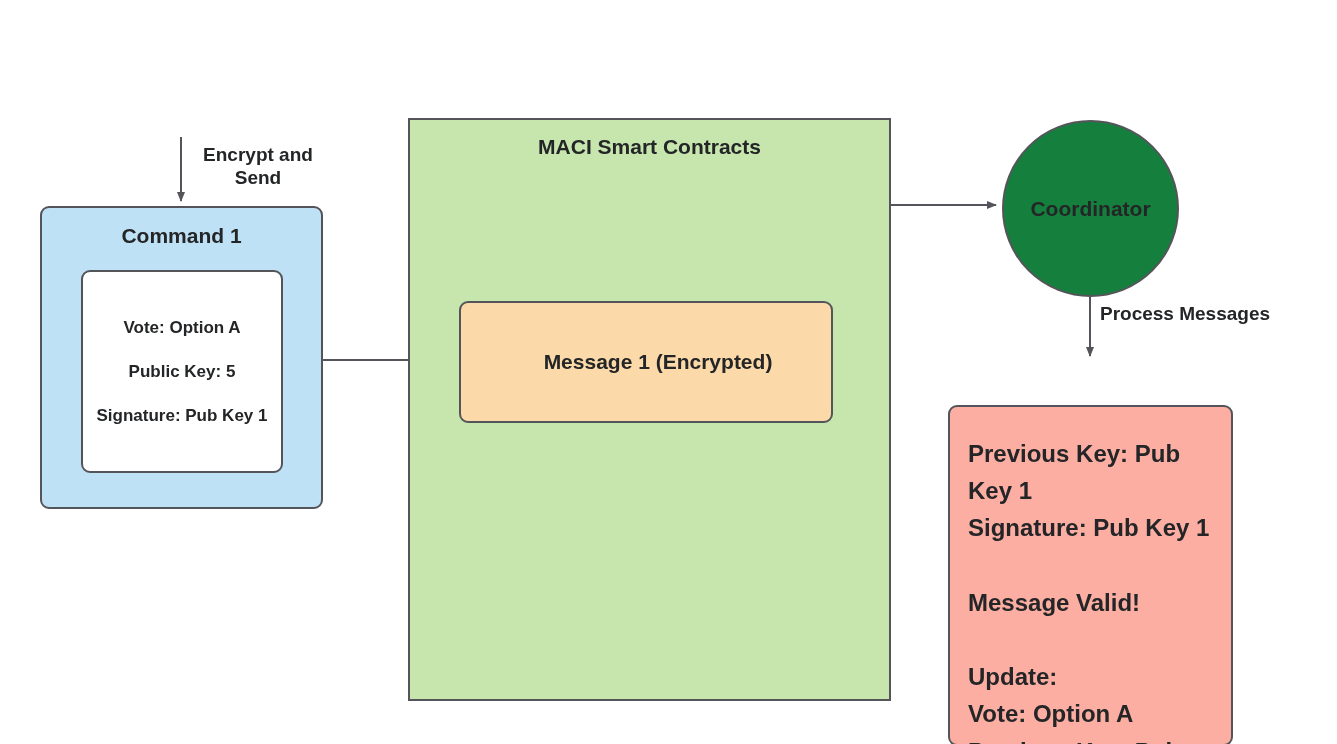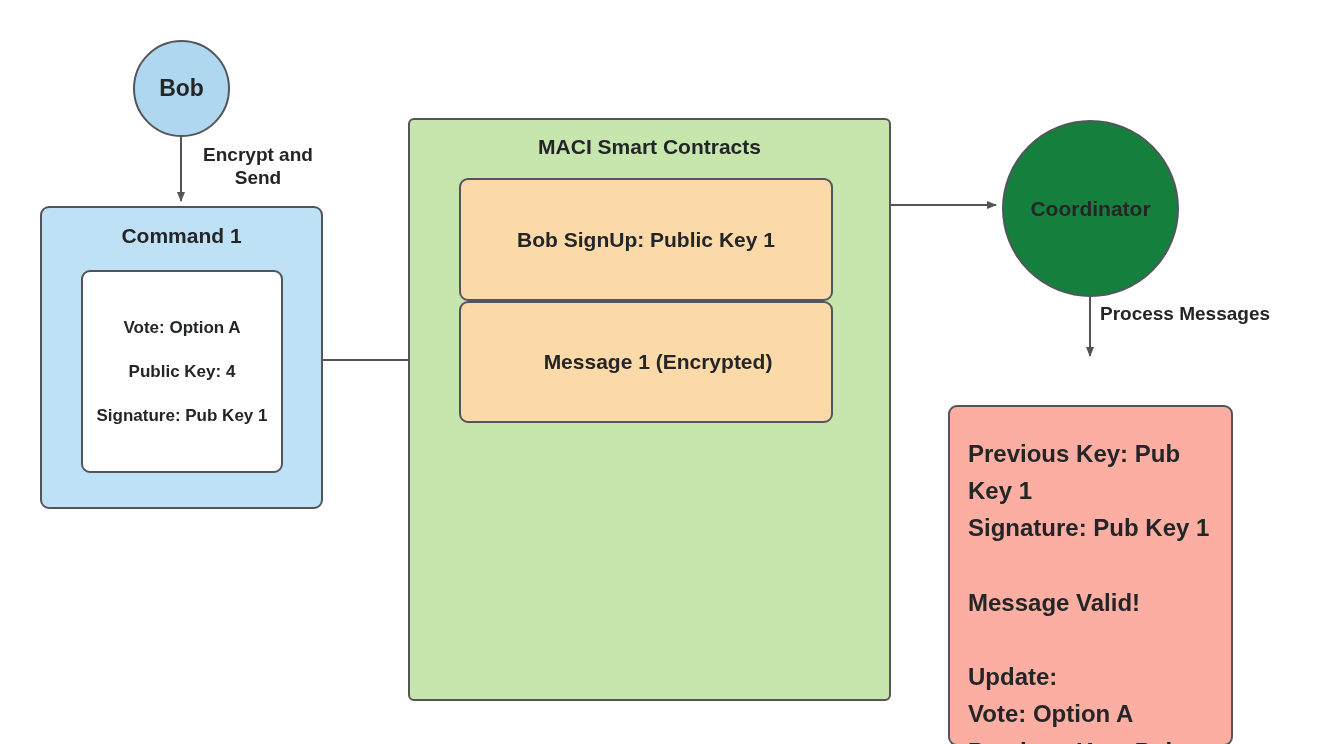--- a/index.html
+++ b/index.html
@@ -71,21 +71,21 @@
     text-align: center;
     line-height: 1.25;
     padding: 0 8px;
   }
 
   
   #maci-node {
     left: 408px; top: 118px;
     width: 483px; height: 583px;
     background: #c6e6ae;
-    border-radius: 6px;
+    border-radius: 0;
   }
   #maci-title {
     position: absolute;
     left: 0; right: 0; top: 15px;
     text-align: center;
     font-size: 21px;
   }
   #signup-node {
     position: absolute;
     left: 49px; top: 58px;
@@ -171,40 +171,34 @@
 
     <line x1="181" y1="137" x2="181" y2="201" stroke="#54555a" stroke-width="2" marker-end="url(#arrowhead)"></line>
 
     <line x1="323" y1="360" x2="452" y2="360" stroke="#54555a" stroke-width="2" marker-end="url(#arrowhead)"></line>
 
     <line x1="891" y1="205" x2="996" y2="205" stroke="#54555a" stroke-width="2" marker-end="url(#arrowhead)"></line>
 
     <line x1="1090" y1="297" x2="1090" y2="356" stroke="#54555a" stroke-width="2" marker-end="url(#arrowhead)"></line>
   </svg>
 
-  <div class="node circle" id="bob-node">
-    <span>Bob</span>
-  </div>
 
   <div class="edge-label" id="edge-label-encrypt">Encrypt and Send</div>
 
   <div class="node" id="command1-node">
     <div id="command1-title">Command 1</div>
     <div id="command1-detail-node">
       <div>Vote: Option A</div>
-      <div>Public Key: 4</div>
+      <div>Public Key: 5</div>
       <div>Signature: Pub Key 1</div>
     </div>
   </div>
 
   <div class="node" id="maci-node">
     <div id="maci-title">MACI Smart Contracts</div>
-    <div id="signup-node">
-      <span>Bob SignUp: Public Key 1</span>
-    </div>
     <div id="message1-node">
       <span>Message 1 (Encrypted)</span>
     </div>
   </div>
 
   <div class="node circle" id="coordinator-node">
     <span>Coordinator</span>
   </div>
 
   <div class="edge-label" id="edge-label-process">Process Messages</div>

